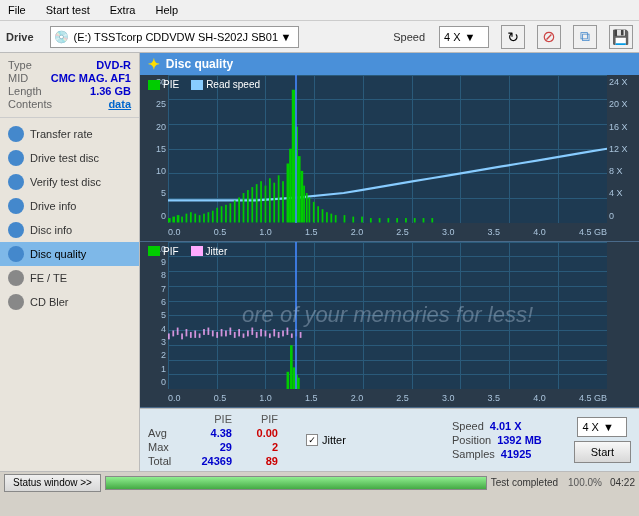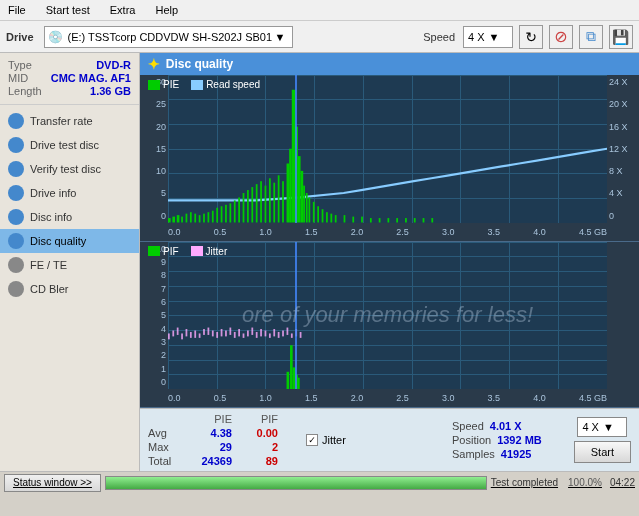--- a/index.html
+++ b/index.html
@@ -26,21 +26,21 @@
       color: #000;
     }
 
     
     .toolbar {
       background: #f0f0f0;
       border-bottom: 1px solid #bbb;
       padding: 3px 6px;
       display: flex;
       align-items: center;
-      gap: 6px;
+      gap: 12px;
       height: 32px;
     }
     .toolbar-label {
       font-weight: bold;
       color: #333;
       margin-right: 4px;
     }
     .drive-select {
       display: flex;
       align-items: center;
@@ -356,21 +356,20 @@
 
     
     .statusbar {
       height: 22px;
       background: #d4d0c8;
       border-top: 1px solid #bbb;
       display: flex;
       align-items: center;
       gap: 4px;
       padding: 0 4px;
-      text-decoration: underline;
     }
     .status-btn {
       background: linear-gradient(to bottom, #f0f0f0, #d8d8d8);
       border: 1px solid #888;
       padding: 1px 8px;
       cursor: pointer;
       font-size: 10px;
       height: 18px;
     }
     .progress-bar-container {
@@ -432,20 +431,24 @@
         <span class="disc-key">Type</span>
         <span class="disc-val">DVD-R</span>
       </div>
       <div class="disc-row">
         <span class="disc-key">MID</span>
         <span class="disc-val">CMC MAG. AF1</span>
       </div>
       <div class="disc-row">
         <span class="disc-key">Length</span>
         <span class="disc-val">1.36 GB</span>
+      </div>
+      <div class="disc-row">
+        <span class="disc-key">Contents</span>
+        <span class="disc-val data-link">data</span>
       </div>
     </div>
 
     <div class="sidebar-nav">
       <div class="sidebar-item">
         <div class="sidebar-icon icon-blue"></div>
         <span>Transfer rate</span>
       </div>
       <div class="sidebar-item">
         <div class="sidebar-icon icon-blue"></div>

